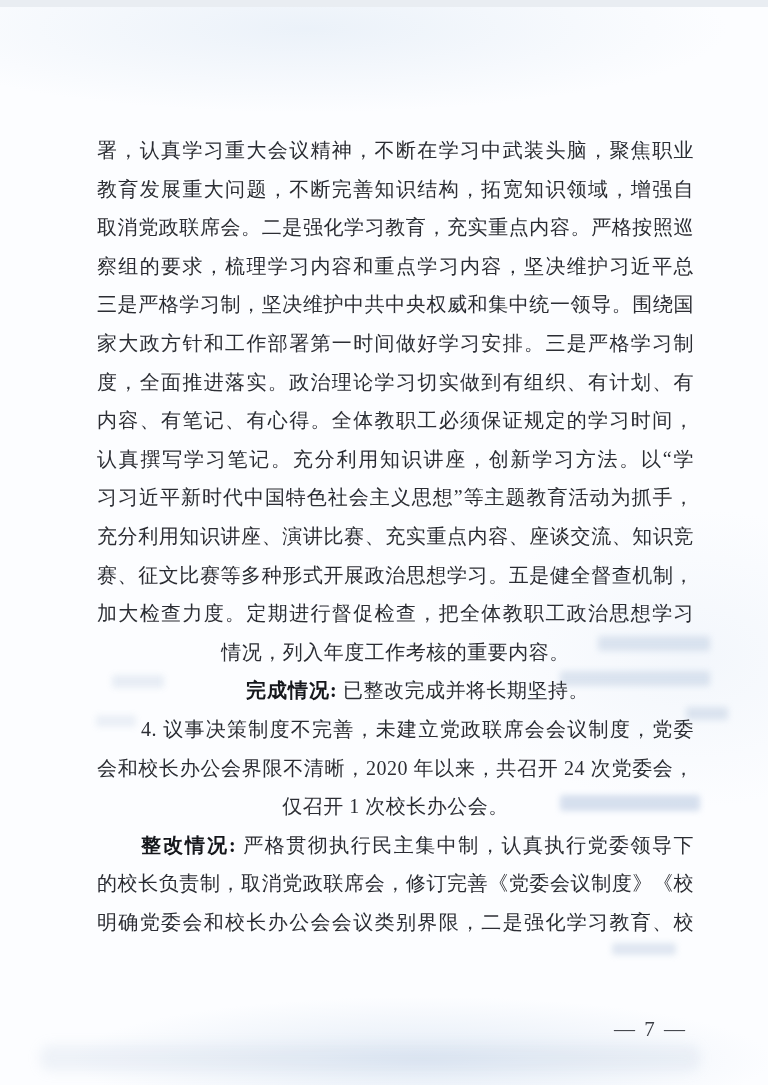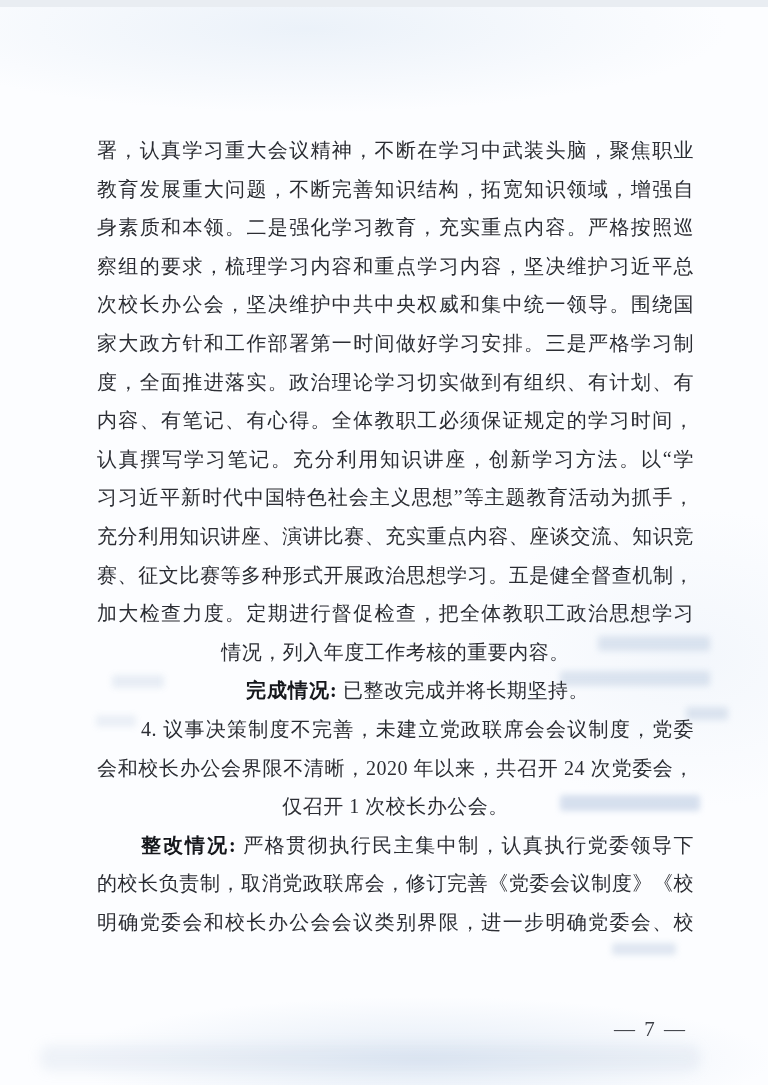--- a/index.html
+++ b/index.html
@@ -92,38 +92,38 @@
   <div class="bleed b3"></div>
   <div class="bleed b4"></div>
   <div class="bleed b5"></div>
   <div class="bleed b6"></div>
   <div class="bleed b7"></div>
   <div class="bleed bottom-band"></div>
 
   <div class="text-block" id="doc-body">
       <div class="line fill">署，认真学习重大会议精神，不断在学习中武装头脑，聚焦职业</div>
       <div class="line fill">教育发展重大问题，不断完善知识结构，拓宽知识领域，增强自</div>
-      <div class="line fill">身素质和本领。二是强化学习教育，充实重点内容。严格按照巡</div>
+      <div class="line fill">取消党政联席会。二是强化学习教育，充实重点内容。严格按照巡</div>
       <div class="line fill">察组的要求，梳理学习内容和重点学习内容，坚决维护习近平总</div>
-      <div class="line fill">次校长办公会，坚决维护中共中央权威和集中统一领导。围绕国</div>
+      <div class="line fill">三是严格学习制，坚决维护中共中央权威和集中统一领导。围绕国</div>
       <div class="line fill">家大政方针和工作部署第一时间做好学习安排。三是严格学习制</div>
       <div class="line fill">度，全面推进落实。政治理论学习切实做到有组织、有计划、有</div>
       <div class="line fill">内容、有笔记、有心得。全体教职工必须保证规定的学习时间，</div>
       <div class="line fill">认真撰写学习笔记。充分利用知识讲座，创新学习方法。以“学</div>
       <div class="line fill">习习近平新时代中国特色社会主义思想”等主题教育活动为抓手，</div>
       <div class="line fill">充分利用知识讲座、演讲比赛、充实重点内容、座谈交流、知识竞</div>
       <div class="line fill">赛、征文比赛等多种形式开展政治思想学习。五是健全督查机制，</div>
       <div class="line fill">加大检查力度。定期进行督促检查，把全体教职工政治思想学习</div>
       <div class="line">情况，列入年度工作考核的重要内容。</div>
       <div class="line indent"><span class="bold-label">完成情况:</span> 已整改完成并将长期坚持。</div>
       <div class="line indent fill">4. 议事决策制度不完善，未建立党政联席会会议制度，党委</div>
       <div class="line fill">会和校长办公会界限不清晰，2020 年以来，共召开 24 次党委会，</div>
       <div class="line">仅召开 1 次校长办公会。</div>
       <div class="line indent fill"><span class="bold-label">整改情况:</span> 严格贯彻执行民主集中制，认真执行党委领导下</div>
       <div class="line fill">的校长负责制，取消党政联席会，修订完善《党委会议制度》《校</div>
-      <div class="line fill">明确党委会和校长办公会会议类别界限，进一步明确党委会、校</div>
+      <div class="line fill">明确党委会和校长办公会会议类别界限，二是强化学习教育、校</div>
     </div>
 
   <div class="page-number">
     <span>— 7 —</span>
   </div>
 
 </div>
 
 </body></html>

